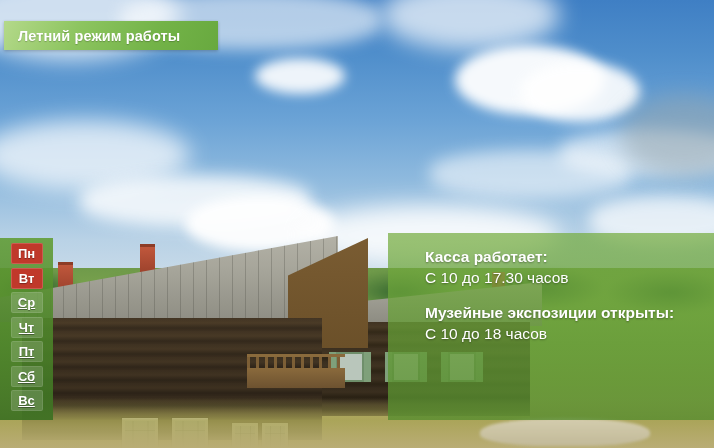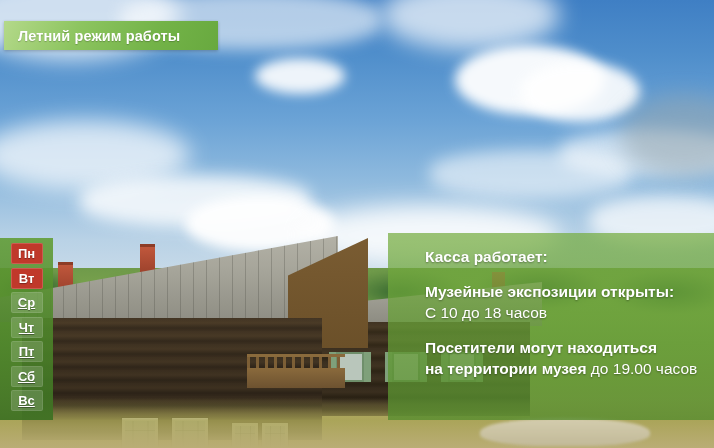--- a/index.html
+++ b/index.html
@@ -353,27 +353,24 @@
     <div class="day open">Чт</div>
     <div class="day open">Пт</div>
     <div class="day open">Сб</div>
     <div class="day open">Вс</div>
   </div>
 
   <div class="info-panel">
 
     <div class="info-block">
       <div class="line b">Касса работает:</div>
+      <div class="line">С 10 до 17.30 часов</div>
     </div>
 
     <div class="info-block">
       <div class="line b">Музейные экспозиции открыты:</div>
       <div class="line">С 10 до 18 часов</div>
     </div>
 
-    <div class="info-block">
-      <div class="line b">Посетители могут находиться</div>
-      <div class="line b"><span>на территории музея</span><span class="reg"> до 19.00 часов</span></div>
-    </div>
 
   </div>
 
 </div>
 
 </body></html>

